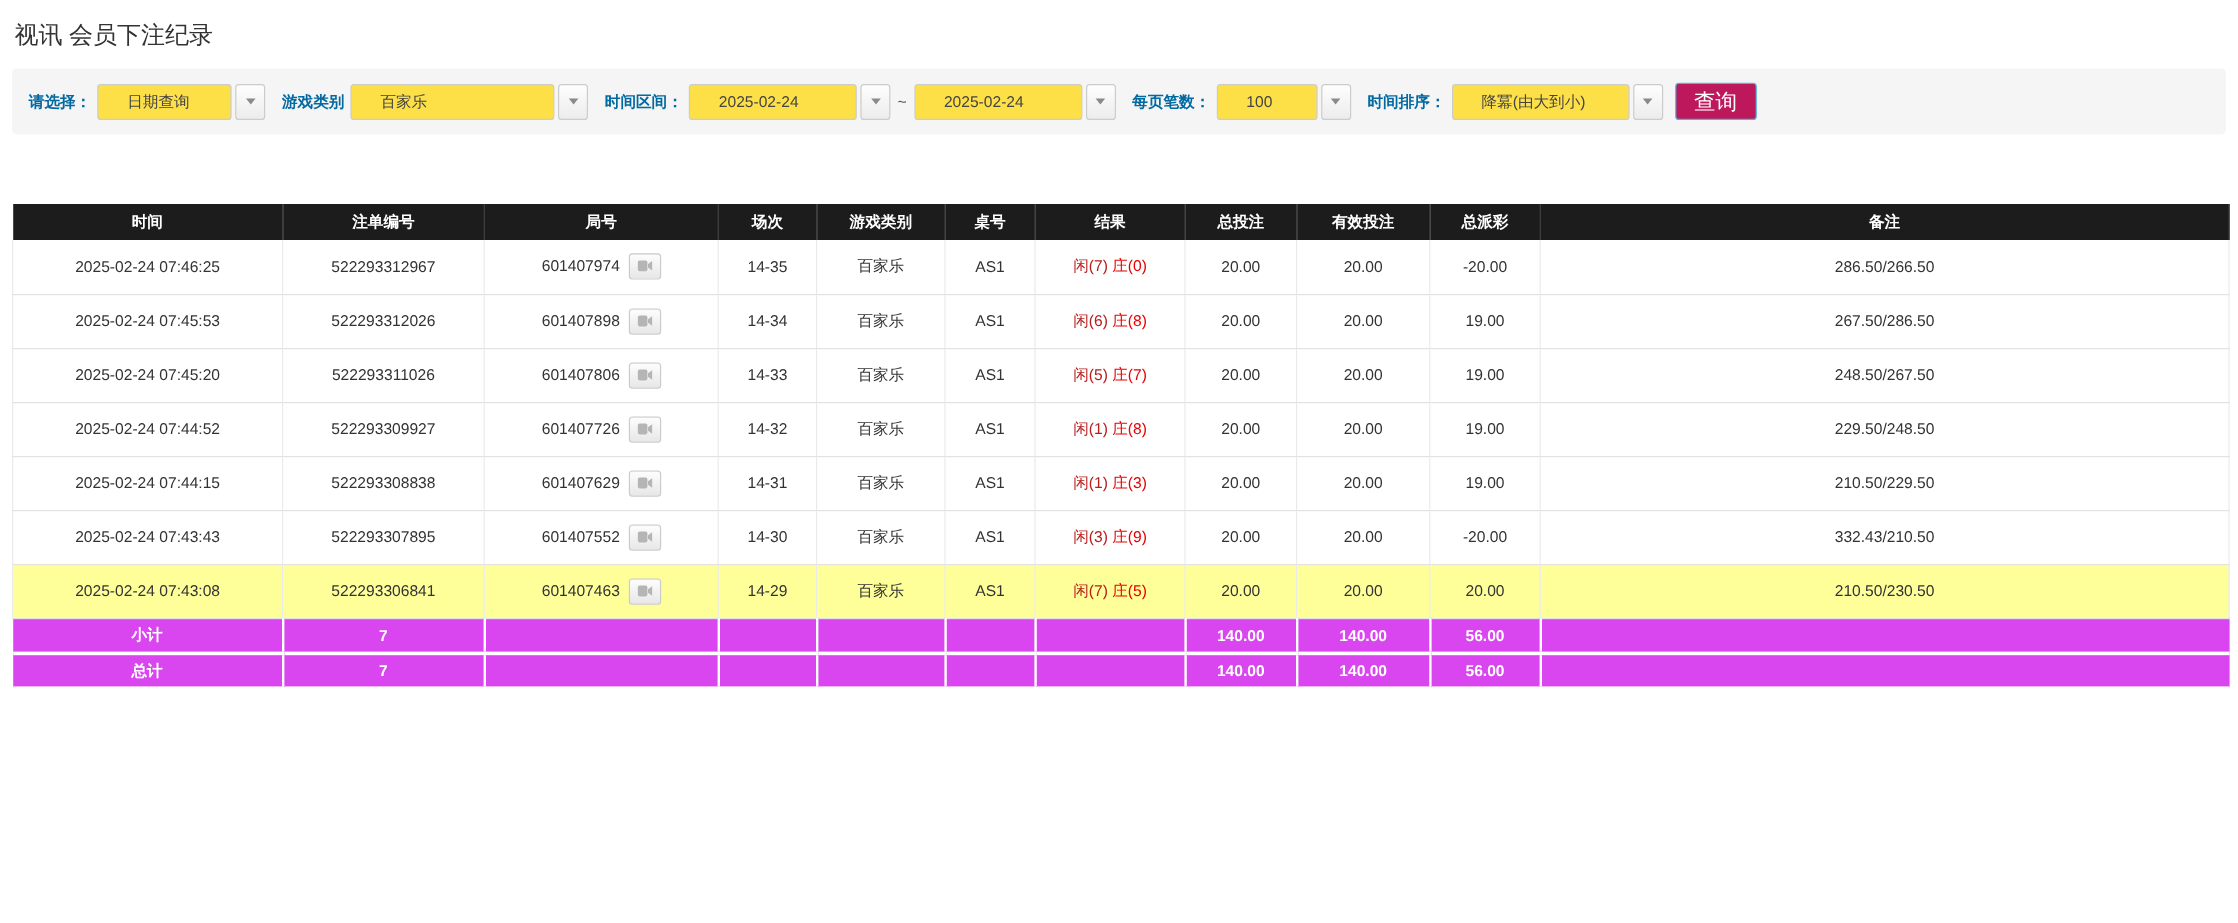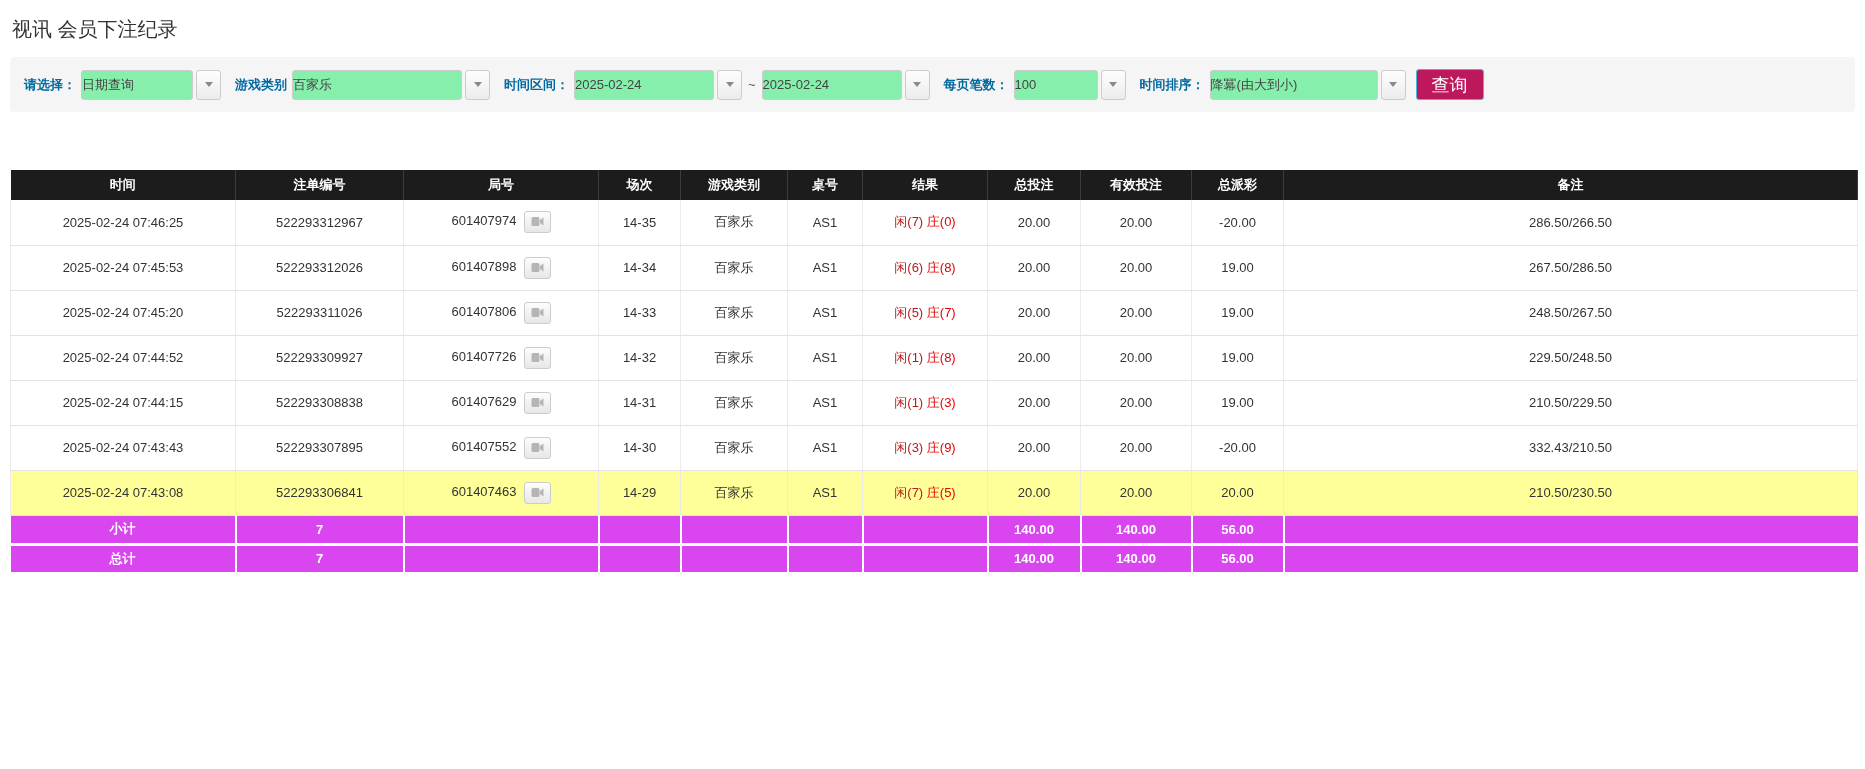--- a/index.html
+++ b/index.html
@@ -6,28 +6,28 @@
   html, body { width: 1865px; height: 769px; background: #fff; overflow: hidden; }
   body { font-family: "Liberation Sans", "DejaVu Sans", sans-serif; font-size: 13px; color: #333; }
   .page { padding: 10px 10px 0 10px; }
 
   .page-title { font-size: 20px; font-weight: 400; color: #333; padding: 6px 0 14px 2px; }
 
   
   .filter-bar { background: #f5f5f5; border-radius: 4px; padding: 12px 10px; display: flex; align-items: center; white-space: nowrap; }
   .f-label { font-weight: bold; color: #0369a1; margin: 0 5px 0 14px; }
   .f-label.first { margin-left: 4px; }
-  .combo { background: #86efac; border: 1px solid #ccc; border-radius: 3px; height: 30px; display: inline-flex; align-items: center; padding: 0 0; color: #444; cursor: pointer; }
+  .combo { background: #fde047; border: 1px solid #ccc; border-radius: 3px; height: 30px; display: inline-flex; align-items: center; padding: 0 24px; color: #444; cursor: pointer; }
   .combo-btn { width: 25px; height: 30px; border: 1px solid #ccc; border-radius: 3px; background: linear-gradient(#fefefe, #ececec); margin-left: 3px; display: inline-flex; align-items: center; justify-content: center; cursor: pointer; }
   .caret { width: 0; height: 0; border-left: 4px solid transparent; border-right: 4px solid transparent; border-top: 5px solid #8a8a8a; }
   .w-query { width: 112px; }
   .w-game  { width: 170px; }
   .w-date  { width: 140px; }
   .w-size  { width: 84px; }
-  .w-sort  { width: 168px; text-align: center; }
+  .w-sort  { width: 148px; text-align: center; }
   .tilde { margin: 0 6px; color: #555; }
   .search-btn { background: #be185d; color: #fff; border: 1px solid #46b8da; border-radius: 3px; height: 31px; padding: 0 15px; margin-left: 10px; font-size: 18px; font-family: inherit; cursor: pointer; }
 
   
   .summary-bar { background: #dff0d8; margin-top: 14px; padding: 13px 12px; display: flex; justify-content: space-between; align-items: center; overflow: hidden; }
   .summary-left { color: #5a5a5a; }
   .summary-right { color: #ff0000; white-space: nowrap; }
 
   
   .records { border-collapse: collapse; table-layout: fixed; width: 1847px; margin-top: 58px; padding-left: 32px; }

